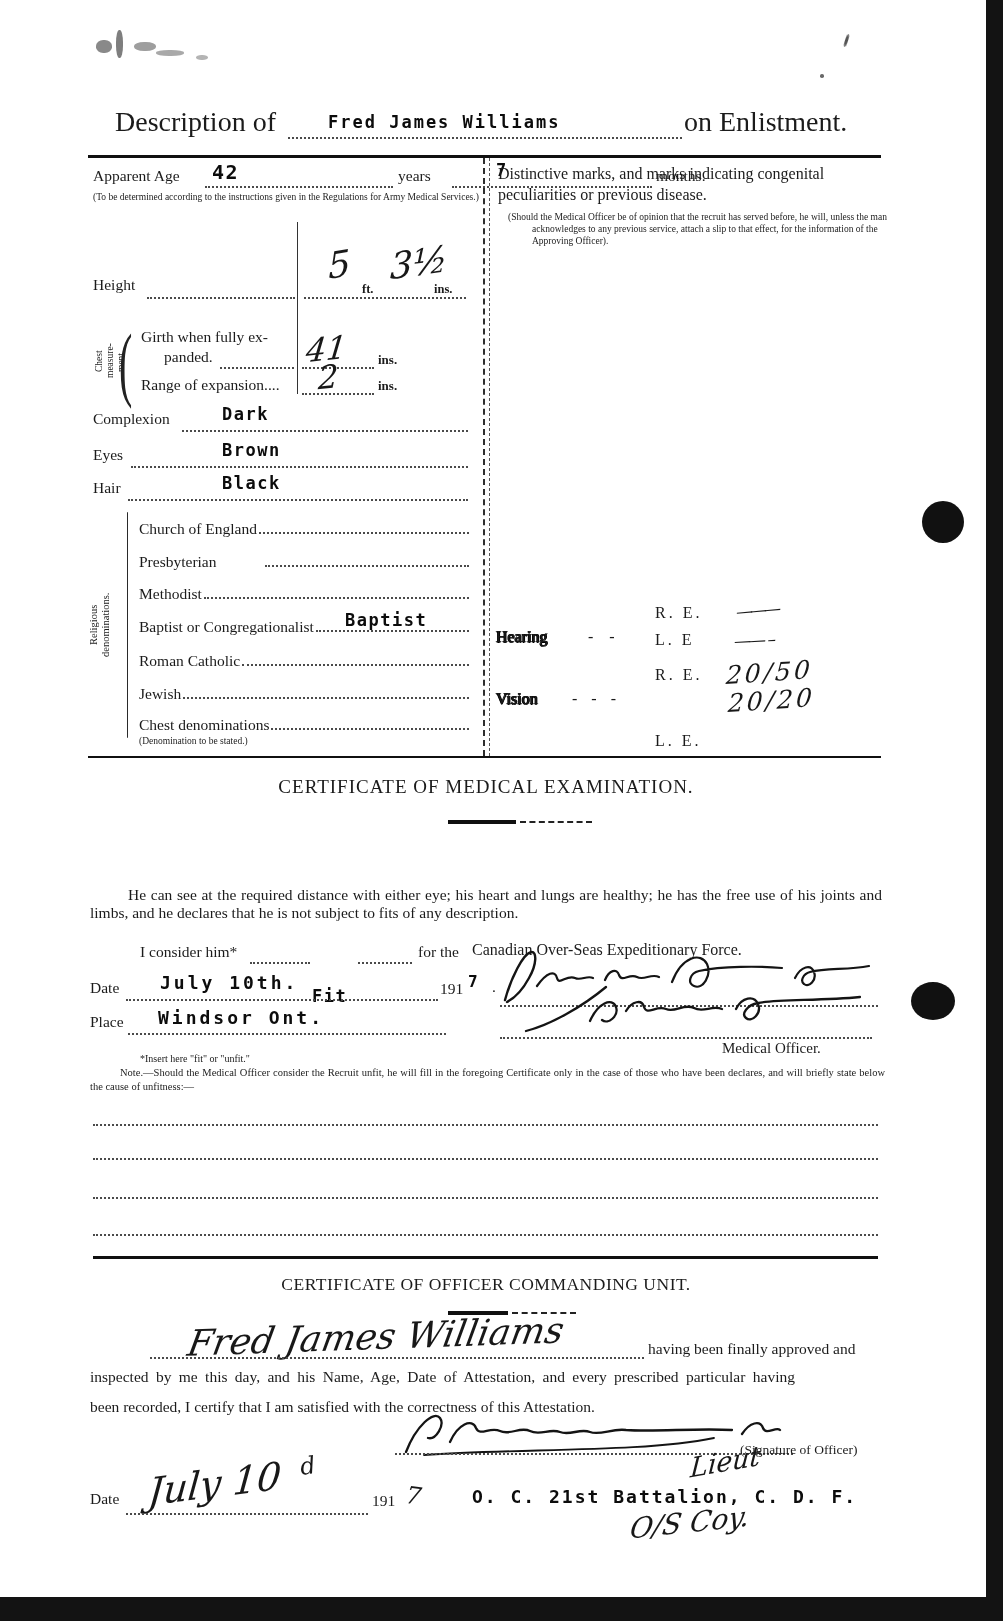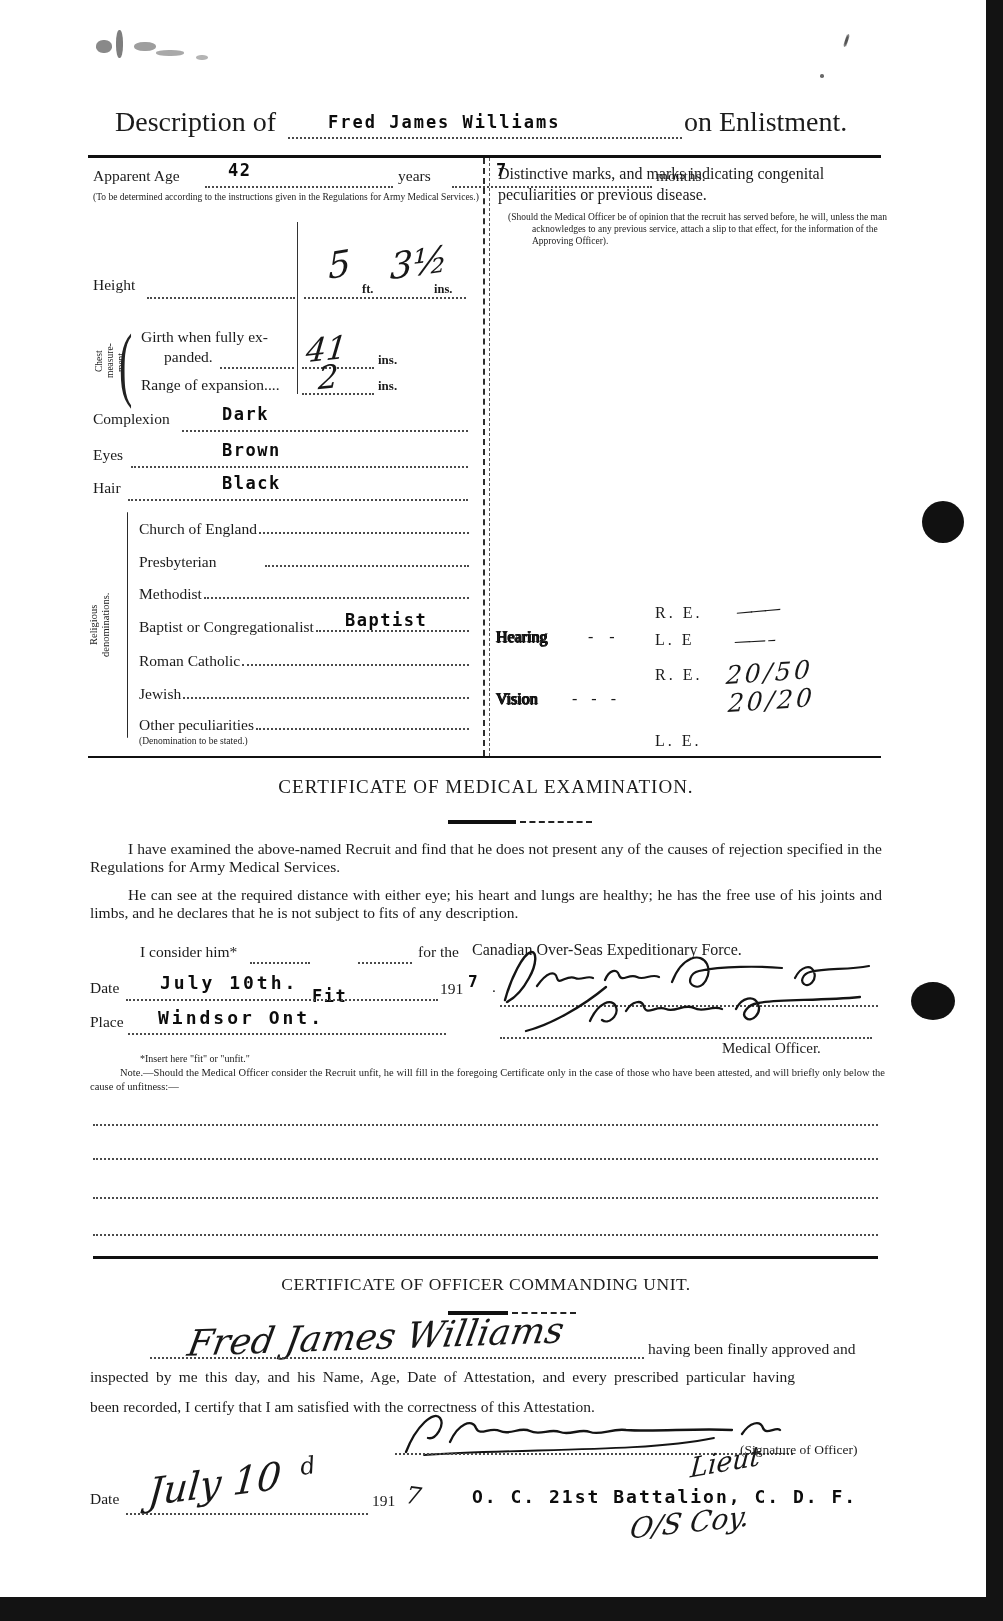--- a/index.html
+++ b/index.html
@@ -39,21 +39,21 @@
   <div class="abs serif" style="left:684px;top:106px;font-size:28px;">on Enlistment.</div>
 
   <div class="abs rule" style="left:88px;top:155px;width:793px;height:3px;"></div>
   <div class="abs rule" style="left:88px;top:756px;width:793px;height:2px;"></div>
   <div class="abs" style="left:483px;top:158px;height:598px;border-left:2px dashed #2e2e2e;"></div>
   <div class="abs" style="left:489px;top:158px;height:598px;border-left:1px dashed #555;"></div>
   <div class="abs" style="left:297px;top:222px;height:172px;border-left:1.5px solid #333;"></div>
 
   <div class="abs serif lbl" style="left:93px;top:167px;">Apparent Age</div>
   <div class="abs dotl" style="left:205px;top:185px;width:188px;"></div>
-  <div class="abs typed" style="left:212px;top:160px;font-size:17px;margin-left:16px;">42</div>
+  <div class="abs typed" style="left:212px;top:160px;font-size:20px;">42</div>
   <div class="abs serif lbl" style="left:398px;top:167px;">years</div>
   <div class="abs dotl" style="left:452px;top:185px;width:200px;"></div>
   <div class="abs typed" style="left:496px;top:160px;font-size:17px;">7</div>
   <div class="abs serif lbl" style="left:656px;top:167px;">months.</div>
   <div class="abs serif sm" style="left:93px;top:192px;width:372px;padding-left:16px;text-indent:-16px;">(To be determined according to the instructions given in the Regulations for Army Medical Services.)</div>
 
   <div class="abs serif lbl" style="left:93px;top:276px;">Height</div>
   <div class="abs dotl" style="left:147px;top:296px;width:148px;"></div>
   <div class="abs dotl" style="left:304px;top:296px;width:162px;"></div>
   <div class="abs script" style="left:328px;top:244px;font-size:36px;transform:rotate(-10deg) skewX(-8deg);">5</div>
@@ -111,21 +111,21 @@
   <div class="abs typed" style="left:345px;top:610px;font-size:17px;">Baptist</div>
   <div class="abs" style="left:139px;top:652px;width:330px;display:flex;align-items:baseline;">
     <span class="serif lbl">Roman Catholic</span>
     <span class="dotl" style="flex:1;margin-left:2px;"></span>
   </div>
   <div class="abs" style="left:139px;top:685px;width:330px;display:flex;align-items:baseline;">
     <span class="serif lbl">Jewish</span>
     <span class="dotl" style="flex:1;margin-left:2px;"></span>
   </div>
   <div class="abs" style="left:139px;top:716px;width:330px;display:flex;align-items:baseline;">
-    <span class="serif lbl">Other peculiarities</span>
+    <span class="serif lbl">Chest denominations</span>
     <span class="dotl" style="flex:1;margin-left:2px;"></span>
   </div>
   <div class="abs serif sm" style="left:139px;top:736px;">(Denomination to be stated.)</div>
 
   <div class="abs serif bold" style="left:498px;top:164px;width:378px;font-size:16px;line-height:1.3;">Distinctive marks, and marks indicating congenital peculiarities or previous disease.</div>
   <div class="abs serif sm bold" style="left:508px;top:212px;width:368px;padding-left:24px;text-indent:-24px;">(Should the Medical Officer be of opinion that the recruit has served before, he will, unless the man acknowledges to any previous service, attach a slip to that effect, for the information of the Approving Officer).</div>
 
   <div class="abs serif bold smear" style="left:496px;top:628px;font-size:16px;">Hearing</div>
   <div class="abs serif bold" style="left:588px;top:628px;font-size:16px;letter-spacing:6px;">-    -</div>
   <div class="abs serif bold" style="left:655px;top:604px;font-size:16px;letter-spacing:3px;">R. E.</div>
@@ -137,21 +137,20 @@
   <div class="abs serif bold" style="left:572px;top:690px;font-size:16px;letter-spacing:5px;">-   -    -</div>
   <div class="abs serif bold" style="left:655px;top:666px;font-size:16px;letter-spacing:3px;">R. E.</div>
   <div class="abs script" style="left:726px;top:658px;font-size:25px;letter-spacing:3px;transform:rotate(-4deg) skewX(-8deg);">20/50</div>
   <div class="abs serif bold" style="left:655px;top:732px;font-size:16px;letter-spacing:3px;">L. E.</div>
   <div class="abs script" style="left:728px;top:686px;font-size:25px;letter-spacing:3px;transform:rotate(-4deg) skewX(-8deg);">20/20</div>
 
   <div class="abs serif bold" style="left:180px;top:776px;width:612px;text-align:center;font-size:19px;letter-spacing:1px;">CERTIFICATE OF MEDICAL EXAMINATION.</div>
   <div class="abs rule" style="left:448px;top:820px;width:68px;height:4px;"></div>
   <div class="abs" style="left:520px;top:821px;width:72px;border-top:2px dashed #222;"></div>
 
-  <div class="abs serif" style="left:90px;top:840px;width:792px;font-size:15.5px;line-height:1.18;text-align:justify;text-indent:38px;">I have examined the above-named Recruit and find that he does not present any of the causes of rejection specified in the Regulations for Army Medical Services.</div>
   <div class="abs serif" style="left:90px;top:886px;width:792px;font-size:15.5px;line-height:1.18;text-align:justify;text-indent:38px;">He can see at the required distance with either eye; his heart and lungs are healthy; he has the free use of his joints and limbs, and he declares that he is not subject to fits of any description.</div>
 
   <div class="abs serif lbl" style="left:140px;top:943px;">I consider him*</div>
   <div class="abs dotl" style="left:250px;top:961px;width:60px;"></div>
   <div class="abs typed" style="left:312px;top:940px;font-size:17px;margin-top:46px;">Fit</div>
   <div class="abs dotl" style="left:358px;top:961px;width:54px;"></div>
   <div class="abs serif lbl" style="left:418px;top:943px;">for the</div>
   <div class="abs serif bold" style="left:472px;top:941px;font-size:16px;">Canadian Over-Seas Expeditionary Force.</div>
 
   <div class="abs serif lbl" style="left:90px;top:979px;">Date</div>
@@ -171,21 +170,21 @@
   <div class="abs dotl" style="left:128px;top:1032px;width:318px;"></div>
   <div class="abs typed" style="left:158px;top:1007px;font-size:18px;letter-spacing:3px;">Windsor Ont.</div>
 
   <svg class="abs" style="left:520px;top:983px;" width="350" height="52" viewBox="0 0 350 52">
     <path d="M6,48 C30,42 62,24 86,4 M70,38 C78,20 92,14 96,24 C99,33 88,42 82,37 M106,28 C112,18 122,16 124,24 C127,33 136,22 146,26 C155,30 164,20 174,25 C183,30 192,22 202,26 M216,26 C222,14 234,12 238,21 C242,30 232,40 226,35 C221,31 227,22 238,20 C258,16 300,18 340,14" fill="none" stroke="#141414" stroke-width="2.3" stroke-linecap="round"></path>
   </svg>
   <div class="abs dotl" style="left:500px;top:1036px;width:372px;"></div>
   <div class="abs serif lbl" style="left:722px;top:1040px;font-size:15px;">Medical Officer.</div>
 
   <div class="abs serif" style="left:140px;top:1053px;font-size:10px;">*Insert here "fit" or "unfit."</div>
-  <div class="abs serif" style="left:90px;top:1066px;width:795px;font-size:10.5px;line-height:1.3;text-align:justify;text-indent:30px;">Note.—Should the Medical Officer consider the Recruit unfit, he will fill in the foregoing Certificate only in the case of those who have been attested, and will briefly only below the cause of unfitness:—</div>
+  <div class="abs serif" style="left:90px;top:1066px;width:795px;font-size:10.5px;line-height:1.3;text-align:justify;text-indent:30px;">Note.—Should the Medical Officer consider the Recruit unfit, he will fill in the foregoing Certificate only in the case of those who have been declares, and will briefly state below the cause of unfitness:—</div>
 
   <div class="abs dotl" style="left:93px;top:1123px;width:785px;"></div>
   <div class="abs dotl" style="left:93px;top:1157px;width:785px;"></div>
   <div class="abs dotl" style="left:93px;top:1196px;width:785px;"></div>
   <div class="abs dotl" style="left:93px;top:1233px;width:785px;"></div>
   <div class="abs rule" style="left:93px;top:1256px;width:785px;height:3px;"></div>
 
   <div class="abs serif bold" style="left:180px;top:1274px;width:612px;text-align:center;font-size:17.5px;letter-spacing:0.5px;">CERTIFICATE OF OFFICER COMMANDING UNIT.</div>
   <div class="abs rule" style="left:448px;top:1311px;width:60px;height:4px;"></div>
   <div class="abs" style="left:512px;top:1312px;width:64px;border-top:2px dashed #222;"></div>

